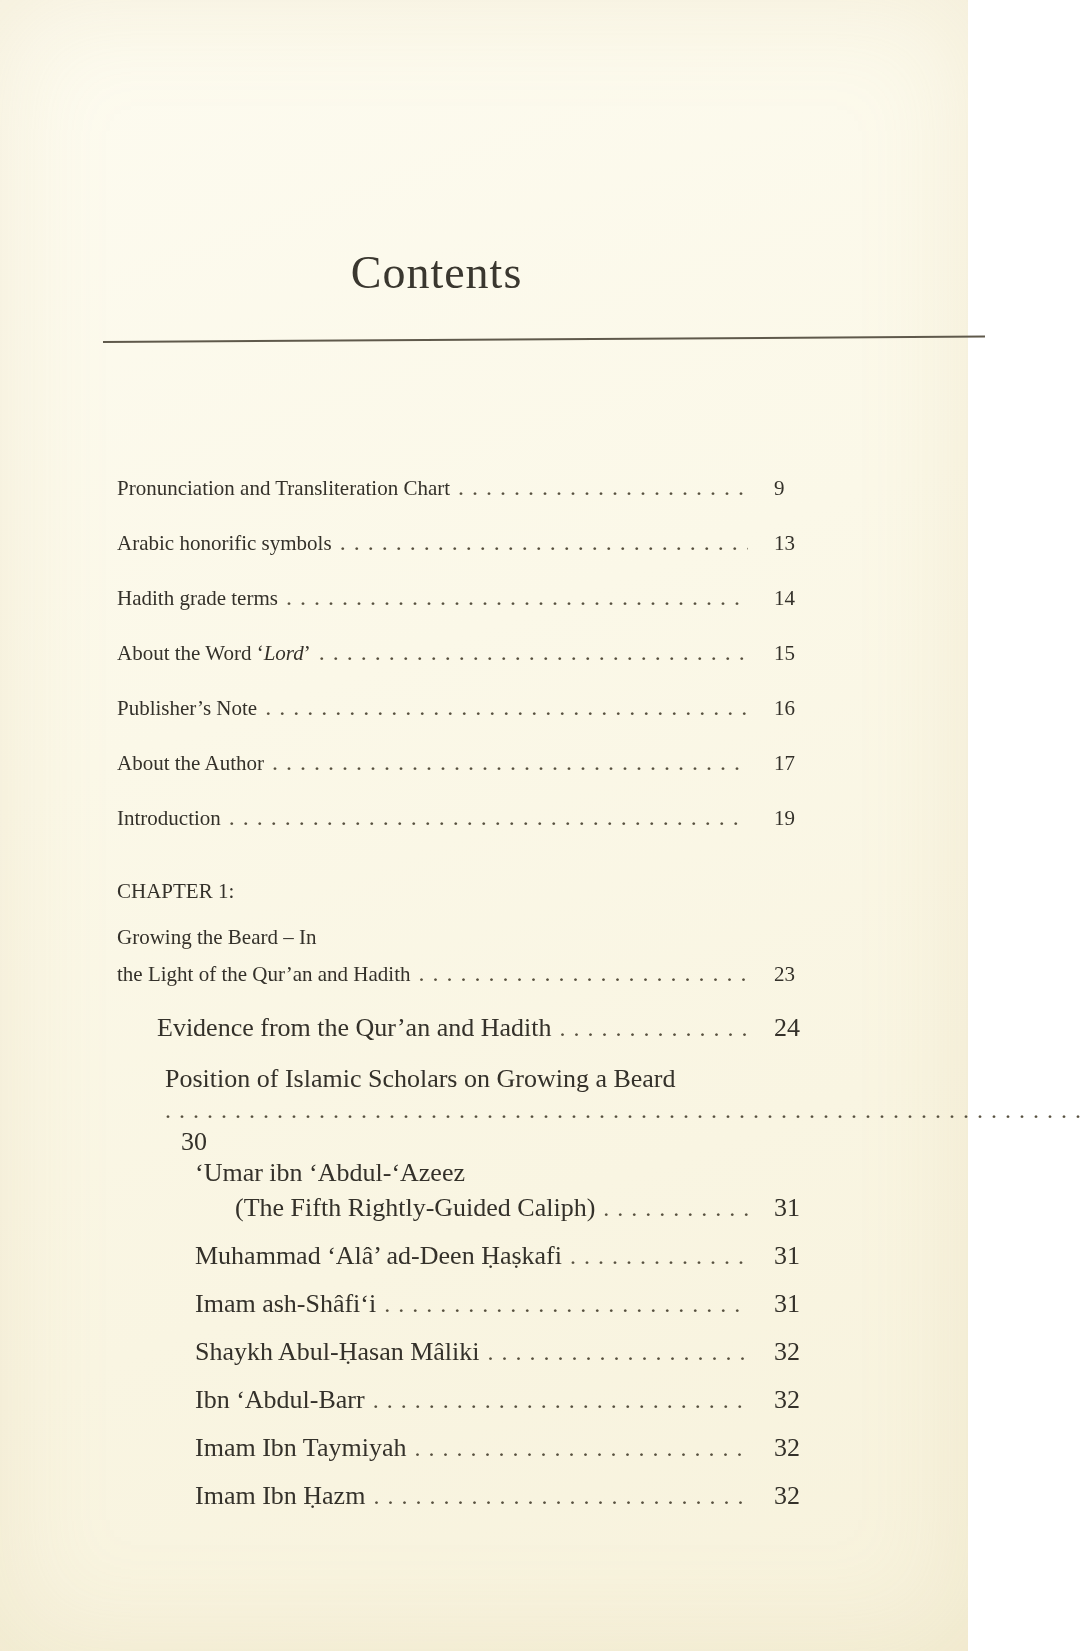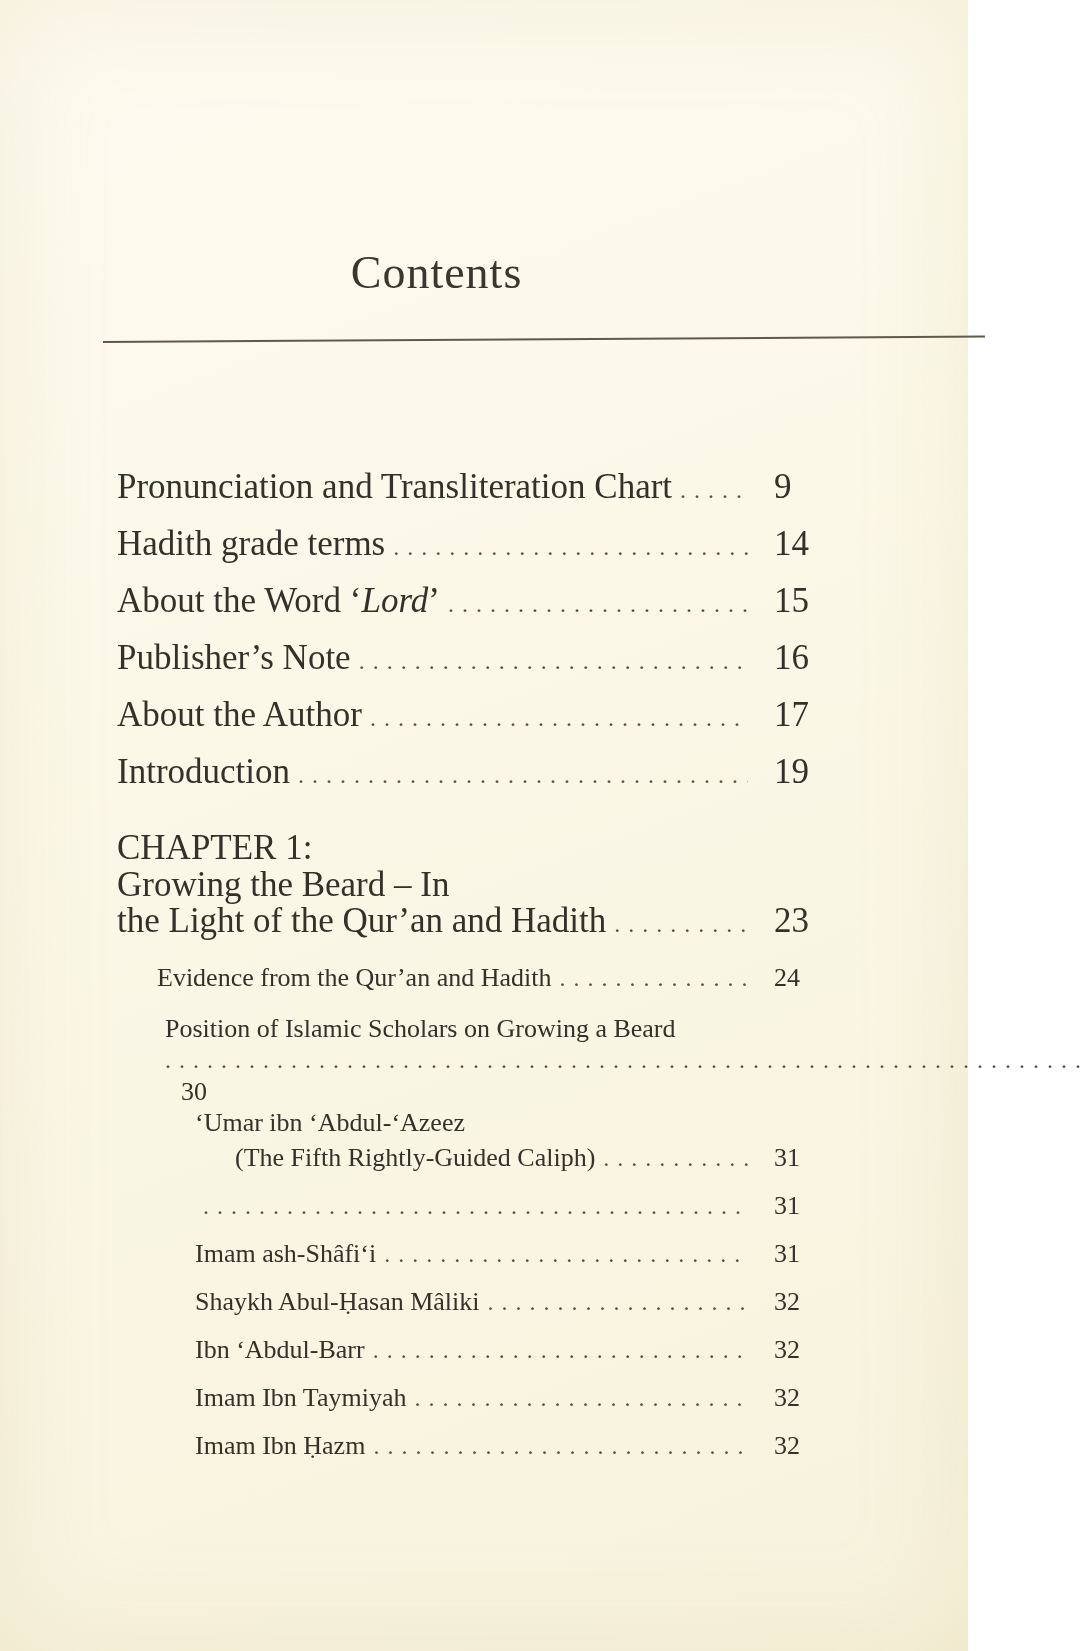--- a/index.html
+++ b/index.html
@@ -34,21 +34,21 @@
     transform-origin: left center;
   }
   .toc {
     margin-top: 127px;
     padding-left: 117px;
     padding-right: 150px;
   }
   .row {
     display: flex;
     align-items: baseline;
-    font-size: 35px;
+    font-size: 21px;
     line-height: 34px;
     white-space: nowrap;
   }
   .row .label em { font-style: italic; }
   .dots {
     flex: 1;
     overflow: hidden;
     white-space: nowrap;
     margin: 0 10px 0 8px;
     color: #57503f;
@@ -62,21 +62,21 @@
     flex: none;
     width: 60px;
     box-sizing: border-box;
     padding-left: 16px;
     text-align: left;
   }
   
   .v-main { margin-top: 20px; }
   .toc .row:first-child { margin-top: 0; }
   .v-chapter { margin-top: 39px; }
-  .v-chapter-title { margin-top: 3px; }
+  .v-chapter-title { margin-top: 12px; }
   .v-chapter-title-cont { margin-top: 2px; justify-content: flex-end; }
   .v-section, .v-name, .v-name-first, .v-name-cont {
     font-size: 26px;
     line-height: 31px;
   }
   .v-section   { margin-top: 21px; padding-left: 40px; }
   .v-section + .v-section { margin-top: 19px; flex-direction: column; }
   .v-name-first{ padding-left: 78px; }
   .v-name-cont { margin-top: 4px;  padding-left: 118px; }
   .v-name      { margin-top: 16px; padding-left: 78px; }
@@ -85,20 +85,25 @@
 <body>
 
 <div class="page">
   <h1 class="title">Contents</h1>
   <div class="rule"></div>
   <div class="toc" id="toc">
       <div class="row v-main">
     <span class="label">Pronunciation and Transliteration Chart</span>
     <span class="dots"></span>
     <span class="num">9</span>
+  </div>
+      <div class="row v-main">
+    <span class="label">Arabic honorific symbols</span>
+    <span class="dots"></span>
+    <span class="num">13</span>
   </div>
       <div class="row v-main">
     <span class="label">Hadith grade terms</span>
     <span class="dots"></span>
     <span class="num">14</span>
   </div>
       <div class="row v-main">
     <span class="label">About the Word ‘<em>Lord</em>’</span>
     <span class="dots"></span>
     <span class="num">15</span>
@@ -144,20 +149,21 @@
       <div class="row v-name-first">
     <span class="label">‘Umar ibn ‘Abdul-‘Azeez</span>
 
   </div>
       <div class="row v-name-cont">
     <span class="label">(The Fifth Rightly-Guided Caliph)</span>
     <span class="dots"></span>
     <span class="num">31</span>
   </div>
       <div class="row v-name">
+    <span class="label">Muhammad ‘Alâ’ ad-Deen Ḥaṣkafi</span>
     <span class="dots"></span>
     <span class="num">31</span>
   </div>
       <div class="row v-name">
     <span class="label">Imam ash-Shâfi‘i</span>
     <span class="dots"></span>
     <span class="num">31</span>
   </div>
       <div class="row v-name">
     <span class="label">Shaykh Abul-Ḥasan Mâliki</span>

